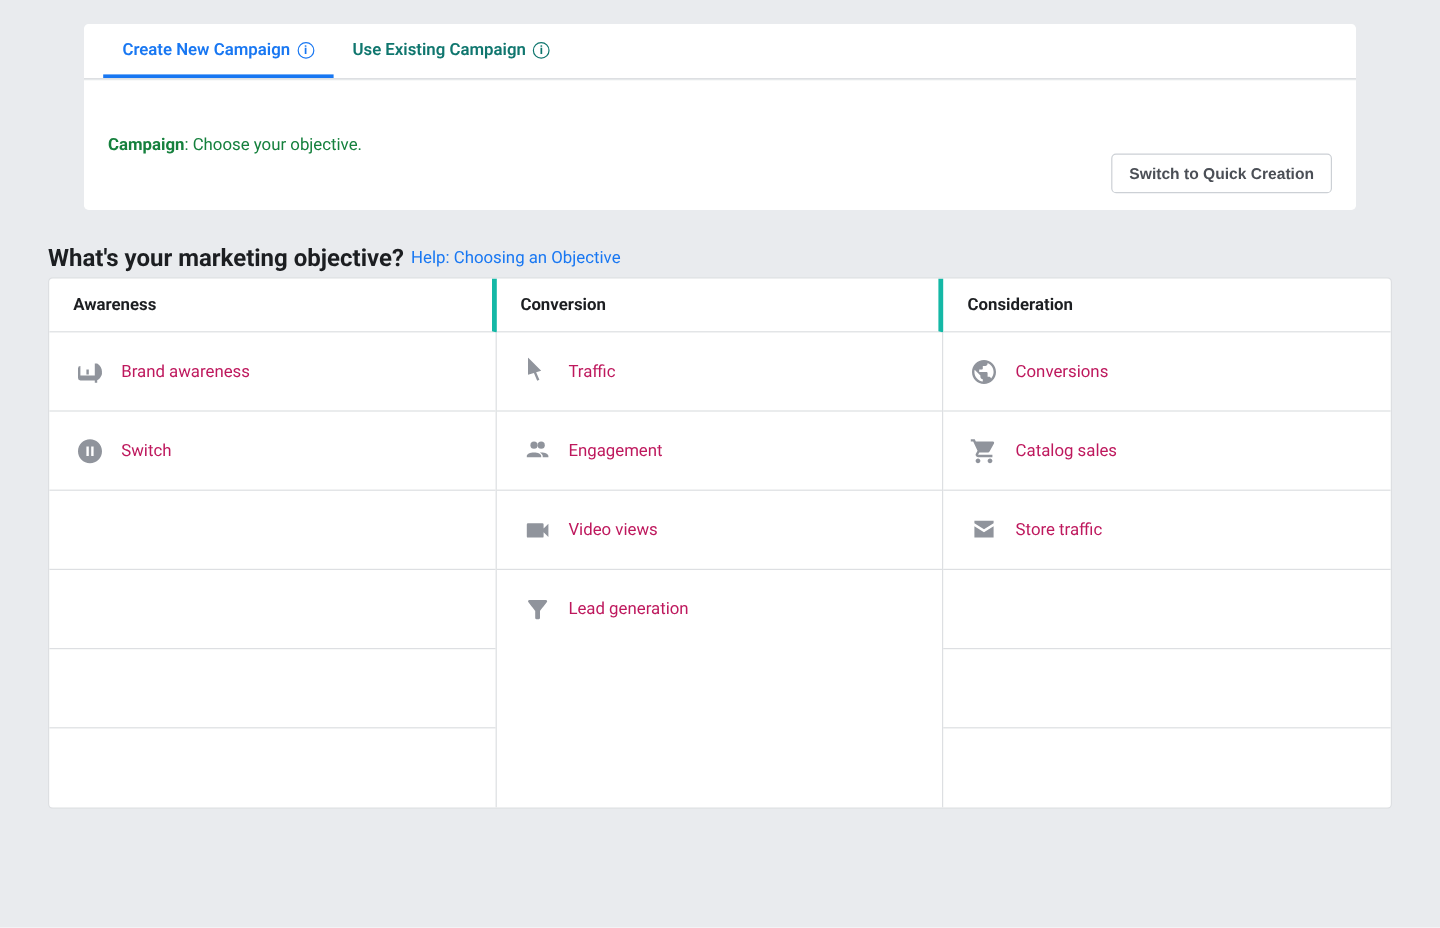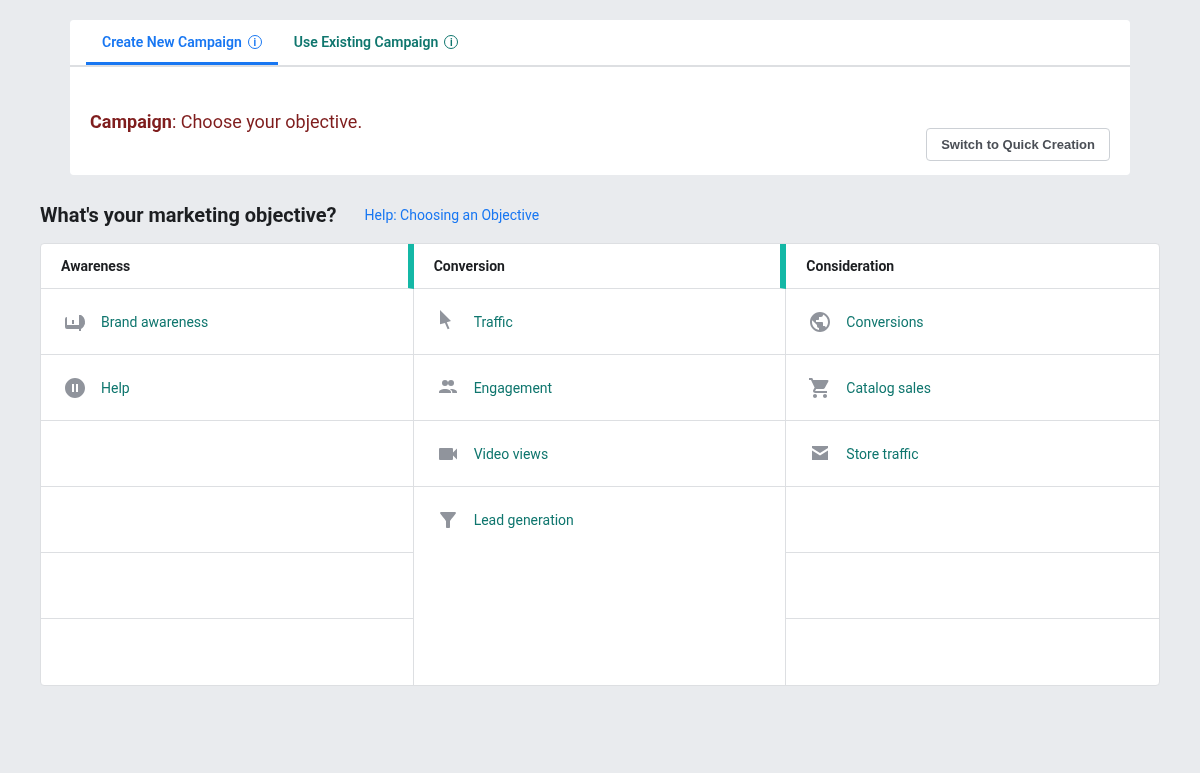--- a/index.html
+++ b/index.html
@@ -54,22 +54,22 @@
     .campaign-header {
       background: #fff;
       padding: 14px 20px;
       display: flex;
       align-items: center;
       justify-content: space-between;
       border-top: 1px solid #dddfe2;
       border-radius: 0 0 4px 4px;
     }
     .campaign-label {
-      font-size: 18px;
-      color: #7f1d1d;
+      font-size: 14px;
+      color: #15803d;
     }
     .campaign-label strong {
       font-weight: 700;
     }
     .switch-btn {
       padding: 8px 14px;
       border: 1px solid #ccd0d5;
       border-radius: 4px;
       background: #fff;
       font-size: 13px;
@@ -77,22 +77,22 @@
       color: #4b4f56;
       cursor: pointer;
       margin-top: 47px;
     }
     .main-content {
       padding: 28px 20px 20px;
     }
     .objective-title-row {
       display: flex;
       align-items: center;
-      gap: 28px;
-      margin-bottom: 16px;
+      gap: 6px;
+      margin-bottom: 4px;
     }
     .objective-title {
       font-size: 20px;
       font-weight: 700;
       color: #1c1e21;
     }
     .help-link {
       font-size: 14px;
       color: #1877f2;
       text-decoration: none;
@@ -109,21 +109,21 @@
       grid-template-columns: 1fr 1fr 1fr;
     }
     .col-header {
       padding: 14px 20px;
       font-size: 14px;
       font-weight: 700;
       color: #1c1e21;
       border-bottom: 1px solid #dddfe2;
     }
     .col-header:not(:last-child) {
-      border-right: 6px solid #14b8a6;
+      border-right: 4px solid #14b8a6;
     }
     .table-body {
       display: grid;
       grid-template-columns: 1fr 1fr 1fr;
     }
     .col-body {
       display: flex;
       flex-direction: column;
     }
     .col-body:not(:last-child) {
@@ -150,21 +150,21 @@
       justify-content: center;
       color: #90949c;
     }
     .obj-icon svg {
       width: 24px;
       height: 24px;
       fill: #90949c;
     }
     .obj-label {
       font-size: 14px;
-      color: #0f766e;
+      color: #be185d;
     }
     .empty-cell {
       min-height: 66px;
       border-bottom: 1px solid #dddfe2;
     }
     .empty-cell:last-child {
       border-bottom: none;
     }
   </style>
 </head>
@@ -218,21 +218,21 @@
           <span class="obj-label">Brand awareness</span>
         </div>
 
         <div class="objective-item">
           <div class="obj-icon">
             <svg viewBox="0 0 24 24" xmlns="http://www.w3.org/2000/svg">
               <path d="M12 2C6.48 2 2 6.48 2 12s4.48 10 10 10 10-4.48 10-10S17.52 2 12 2zm-1 14H9V8h2v8zm4 0h-2V8h2v8z"></path>
               <path d="M12 2a10 10 0 1 0 0 20A10 10 0 0 0 12 2zm0 2a8 8 0 1 1 0 16A8 8 0 0 1 12 4zm-4 4l4 2 4-2-4 8-4-8z" style="display:none"></path>
             </svg>
           </div>
-          <span class="obj-label">Help</span>
+          <span class="obj-label">Switch</span>
         </div>
 
         <div class="empty-cell"></div>
         <div class="empty-cell"></div>
         <div class="empty-cell"></div>
         <div class="empty-cell"></div>
       </div>
 
       <div class="col-body">
 

